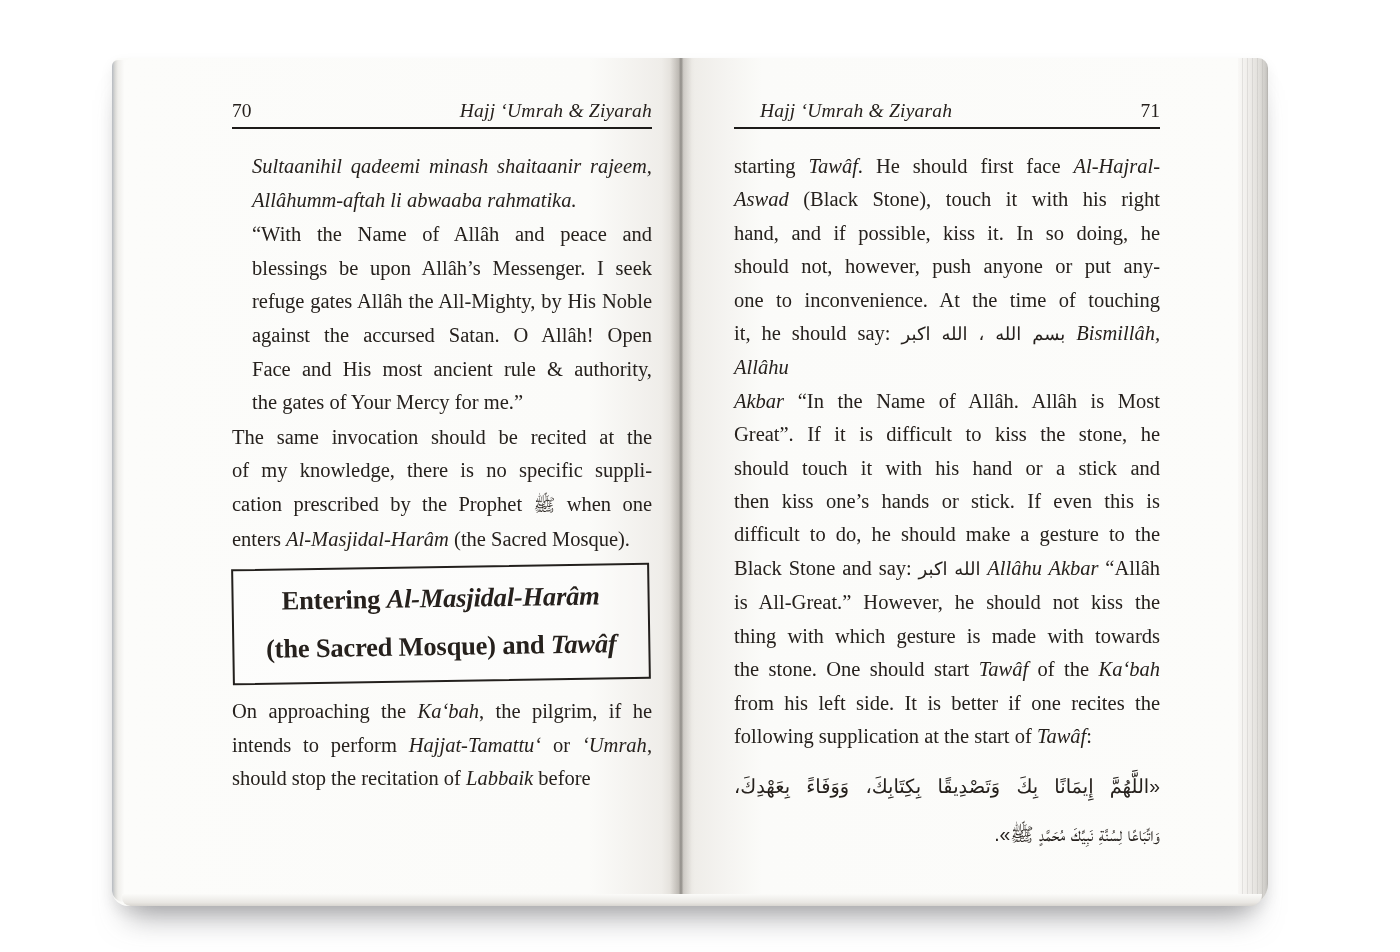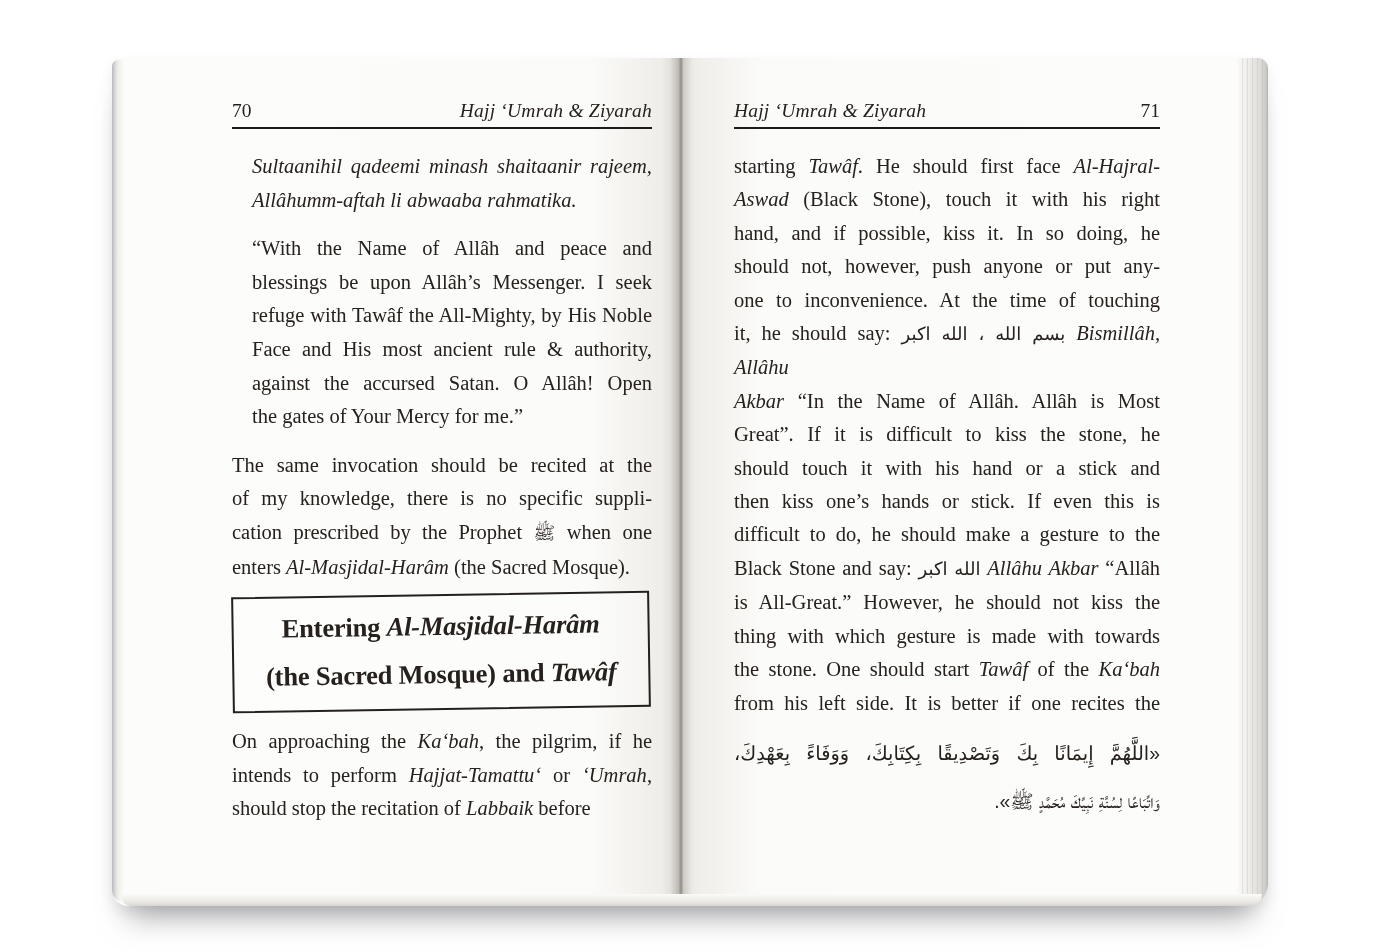--- a/index.html
+++ b/index.html
@@ -38,27 +38,27 @@
   }
   .page.right{
     left:566px;width:562px;padding:42px 80px 0 56px;
     background:linear-gradient(90deg,#ddd9d3 0%,#efede9 3%,#fbfbf9 15%,#fcfcfa 100%);
   }
   .gutter-line{
     position:absolute;left:558px;top:0;bottom:4px;width:22px;pointer-events:none;
     background:linear-gradient(90deg,rgba(60,55,50,0) 0%,rgba(60,55,50,.18) 38%,rgba(45,42,38,.45) 50%,rgba(60,55,50,.12) 62%,rgba(60,55,50,0) 100%);
   }
   .page-head{display:flex;justify-content:space-between;align-items:baseline;font-size:19.5px;}
-  .head-title{font-style:italic;letter-spacing:.2px;}
+  .head-title{font-style:italic;letter-spacing:.2px;margin-left:26px;}
   .head-rule{border-bottom:2.6px solid #1d1b19;margin-top:5px;}
   .content{margin-top:21px;font-size:20.5px;line-height:33.4px;}
   .page.left .content{line-height:33.6px;}
   .line{text-align:justify;text-align-last:justify;}
   .line.end{text-align-last:left;}
-  .block + .block{margin-top:15px;}
+  .block + .block{margin-top:1px;}
   .block.indent{margin-left:20px;}
   .block.allit{font-style:italic;}
   .it{font-style:italic;}
   .bd{font-weight:bold;}
   .arb{font-family:Liberation Sans, sans-serif;font-size:.88em;}
   .block.box{
     margin:10px 2px 13px 0;border:2.6px solid #23201d;padding:6px 10px 10px;
     transform:rotate(-.9deg);background:rgba(255,255,255,.35);
   }
   .block.box .line{
@@ -85,23 +85,23 @@
     </div>
     <div class="head-rule"></div>
     <div class="content">
         <div class="block para indent allit">
           <div class="line"><span>Sultaanihil qadeemi minash shaitaanir rajeem,</span></div>
           <div class="line end"><span>Allâhumm-aftah li abwaaba rahmatika.</span></div>
         </div>
         <div class="block para indent">
           <div class="line"><span>“With the Name of Allâh and peace and</span></div>
           <div class="line"><span>blessings be upon Allâh’s Messenger. I seek</span></div>
-          <div class="line"><span>refuge with Tawâf the All-Mighty, by His Noble</span></div>
+          <div class="line"><span>refuge gates Allâh the All-Mighty, by His Noble</span></div>
+          <div class="line"><span>against the accursed Satan. O Allâh! Open</span></div>
           <div class="line"><span>Face and His most ancient rule &amp; authority,</span></div>
-          <div class="line"><span>against the accursed Satan. O Allâh! Open</span></div>
           <div class="line end"><span>the gates of Your Mercy for me.”</span></div>
         </div>
         <div class="block para">
           <div class="line"><span>The same invocation should be recited at the</span></div>
           <div class="line"><span>of my knowledge, there is no specific suppli-</span></div>
           <div class="line"><span>cation prescribed by the Prophet </span><span class="arb">ﷺ</span><span> when one</span></div>
           <div class="line end"><span>enters </span><span class="it">Al-Masjidal-Harâm</span><span> (the Sacred Mosque).</span></div>
         </div>
         <div class="block box">
           <div class="line"><span class="bd">Entering </span><span class="it bd">Al-Masjidal-Harâm</span></div>
@@ -132,20 +132,21 @@
           <div class="line"><span class="it">Akbar</span><span> “In the Name of Allâh. Allâh is Most</span></div>
           <div class="line"><span>Great”. If it is difficult to kiss the stone, he</span></div>
           <div class="line"><span>should touch it with his hand or a stick and</span></div>
           <div class="line"><span>then kiss one’s hands or stick. If even this is</span></div>
           <div class="line"><span>difficult to do, he should make a gesture to the</span></div>
           <div class="line"><span>Black Stone and say: </span><span class="arb">الله اكبر</span><span> </span><span class="it">Allâhu Akbar</span><span> “Allâh</span></div>
           <div class="line"><span>is All-Great.” However, he should not kiss the</span></div>
           <div class="line"><span>thing with which gesture is made with towards</span></div>
           <div class="line"><span>the stone. One should start </span><span class="it">Tawâf</span><span> of the </span><span class="it">Ka‘bah</span></div>
           <div class="line"><span>from his left side. It is better if one recites the</span></div>
+          <div class="line end"><span>following supplication at the start of </span><span class="it">Tawâf</span><span>:</span></div>
         </div>
         <div class="block arabic">
           <div class="line"><span class="arb">«اللَّهُمَّ إِيمَانًا بِكَ وَتَصْدِيقًا بِكِتَابِكَ، وَوَفَاءً بِعَهْدِكَ،</span></div>
           <div class="line end"><span class="arb">وَاتِّبَاعًا لِسُنَّةِ نَبِيِّكَ مُحَمَّدٍ ﷺ».</span></div>
         </div>
       </div>
   </div>
 
   <div class="gutter-line"></div>
   <div class="fore-edge"></div>

